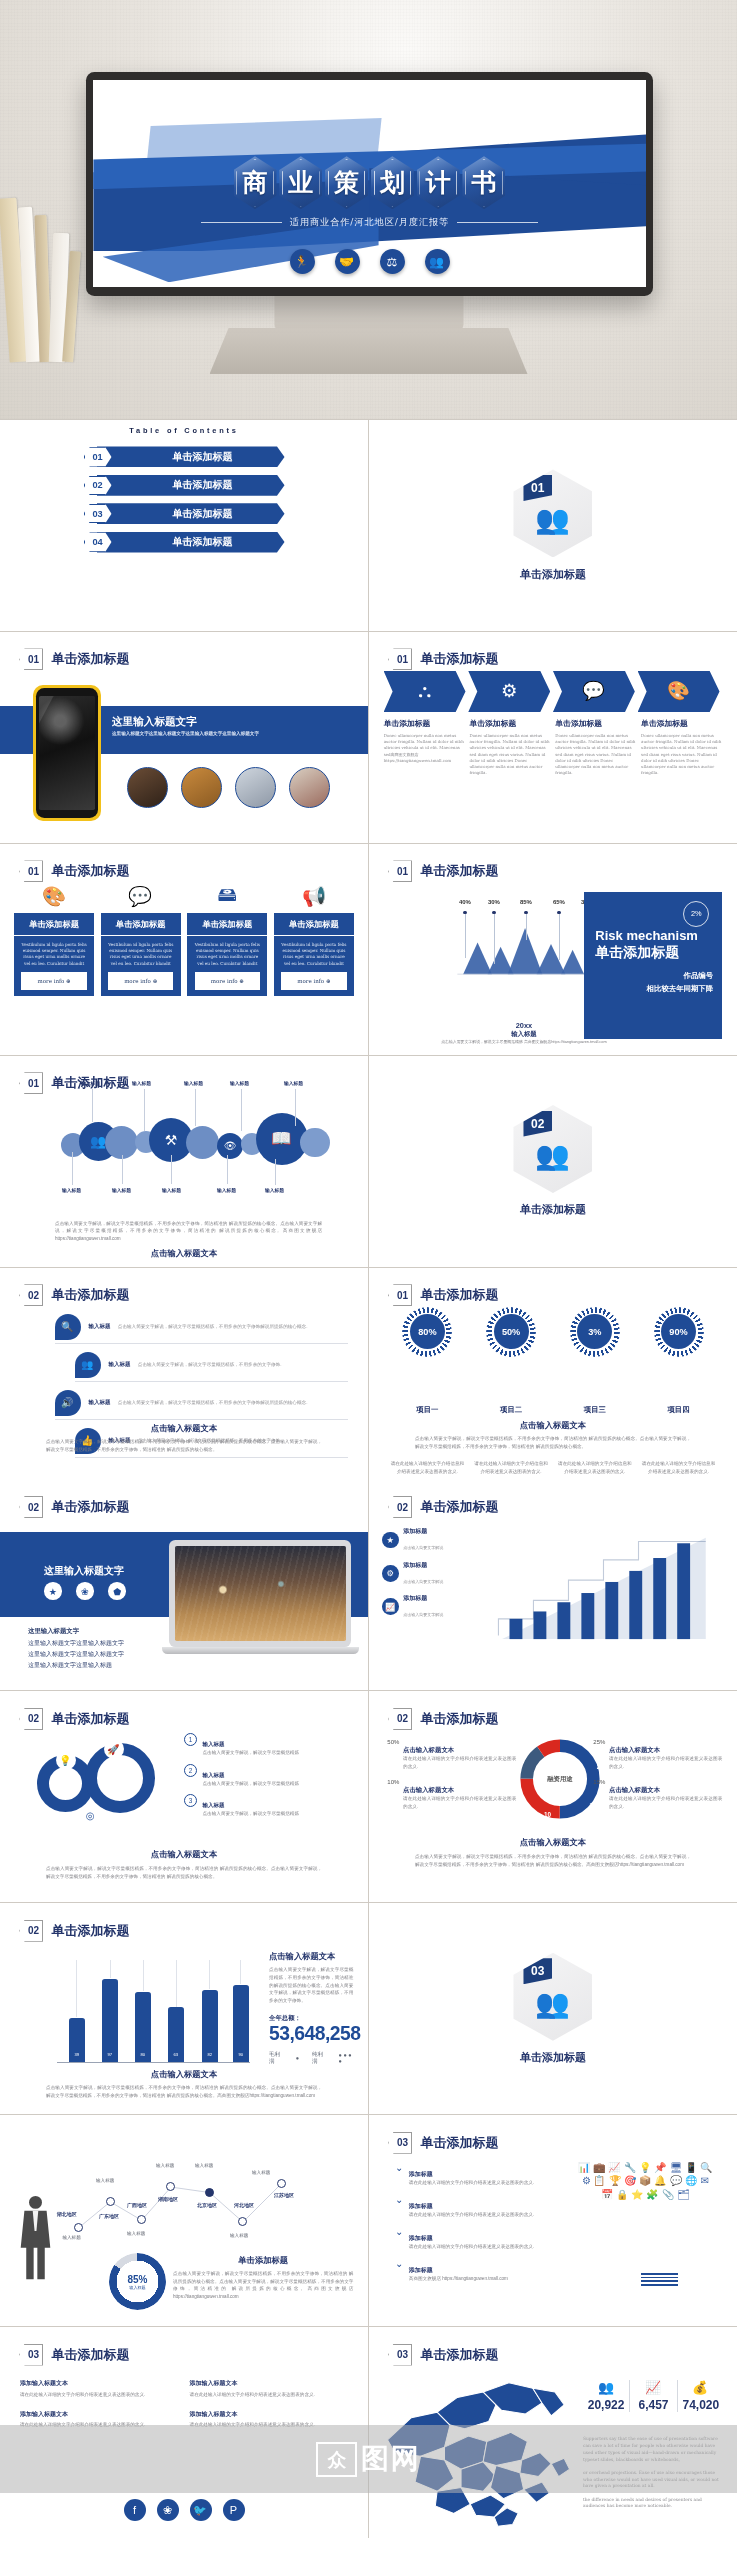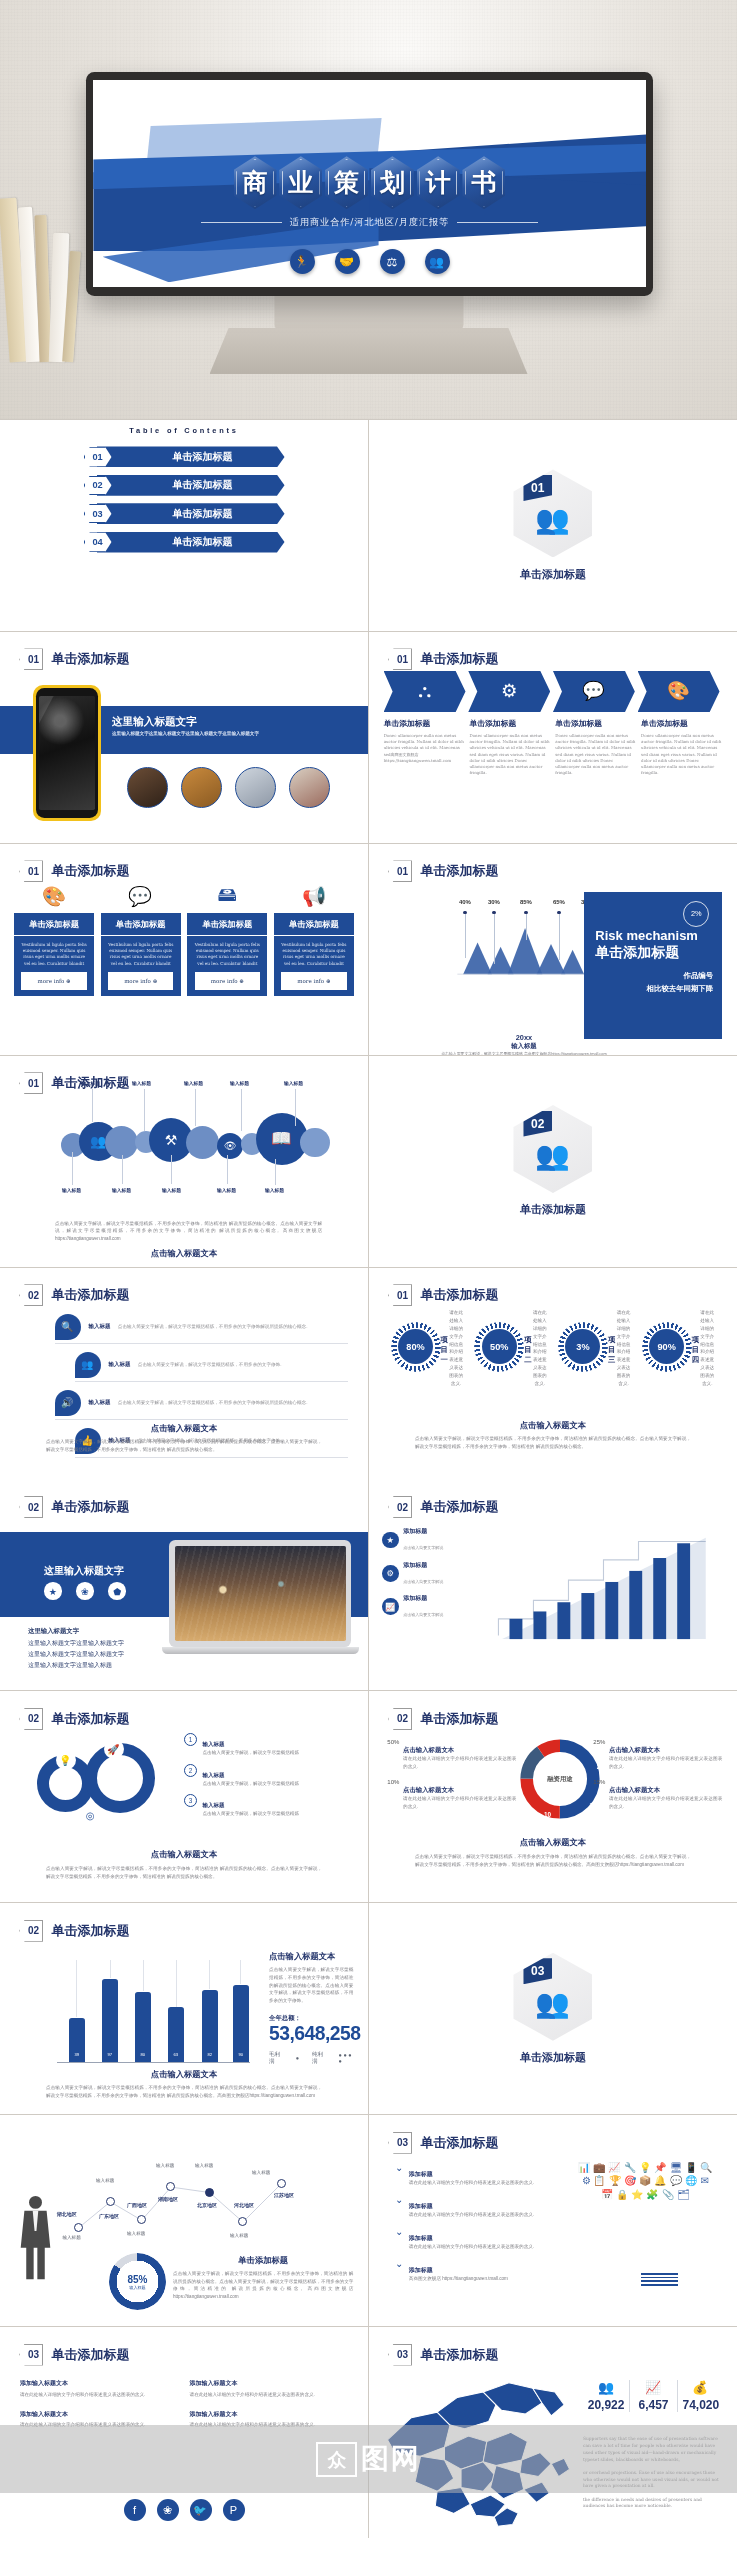--- a/index.html
+++ b/index.html
@@ -148,21 +148,21 @@
   .risk-s{font-size:7.4px;font-weight:bold;text-align:right;margin-top:7.4px;line-height:1.5;}
 
   
   .bub-stage{position:absolute;left:0;right:0;top:46px;height:83px;}
   .bub{position:absolute;border-radius:50%;display:flex;align-items:center;justify-content:center;color:#fff;}
   .bub-lbl{position:absolute;color:#24356b;font-size:4.8px;font-weight:bold;text-align:center;width:37px;}
   .bub-ln{position:absolute;width:0.9px;background:#c6cedd;}
 
   
   .ring-row{display:flex;justify-content:space-around;margin-top:11px;padding:0 16.6px;}
-  .ring-item{width:22%;display:flex;flex-direction:row;align-items:center;}
+  .ring-item{width:22%;display:flex;flex-direction:column;align-items:center;gap:42px;}
   .ring-outer{width:50px;height:50px;border-radius:50%;
     background:
       repeating-conic-gradient(#1f4b96 0 5deg, transparent 5deg 11.25deg);
     -webkit-mask:radial-gradient(circle, transparent 19.3px, #000 19.3px);
             mask:radial-gradient(circle, transparent 19.3px, #000 19.3px);
     position:relative;}
   .ring-hold{position:relative;width:50px;height:50px;display:flex;align-items:center;justify-content:center;}
   .ring-core{position:absolute;width:35px;height:35px;border-radius:50%;background:#1f4b96;color:#fff;
     display:flex;align-items:center;justify-content:center;font-size:9.2px;font-weight:bold;}
   .ring-name{color:#24356b;font-size:7.4px;font-weight:bold;margin-top:6.4px;}
@@ -482,21 +482,21 @@
         <div class="mtn-pct" style="left:74px;width:26px;">85%</div>
         <div class="mtn-pct" style="left:107px;width:26px;">65%</div>
         <div class="mtn-pct" style="left:135px;width:26px;">35%</div>
         <div class="mtn-lbl" style="left:11px;width:29.5px;">输入标题</div>
         <div class="mtn-lbl" style="left:42px;width:26px;">输入标题</div>
         <div class="mtn-lbl" style="left:72px;width:29.5px;">输入标题</div>
         <div class="mtn-lbl" style="left:107px;width:26px;">输入标题</div>
         <div class="mtn-lbl" style="left:135px;width:28px;">输入标题</div>
       </div>
       <div style="position:absolute;left:70px;top:177px;width:170px;text-align:center;">
-        <div style="color:#24356b;font-size:7.4px;font-weight:bold;margin-top:12px;">20xx</div>
+        <div style="color:#24356b;font-size:7.4px;font-weight:bold;">20xx</div>
         <div style="color:#24356b;font-size:6.4px;font-weight:bold;">输入标题</div>
         <div class="blurb-cn" style="font-size:3.9px;text-align:center;">点击输入需要文字解说，解说文字尽量概括精炼 高商图文旗舰店https://tiangtianguwen.tmall.com</div>
       </div>
 
       <div class="risk-box">
         <div class="risk-circ">2%</div>
         <div class="risk-en">Risk mechanism</div>
         <div class="risk-cn">单击添加标题</div>
         <div class="risk-s">作品编号</div>
         <div class="risk-s" style="margin-top:1.8px;">相比较去年同期下降</div>

